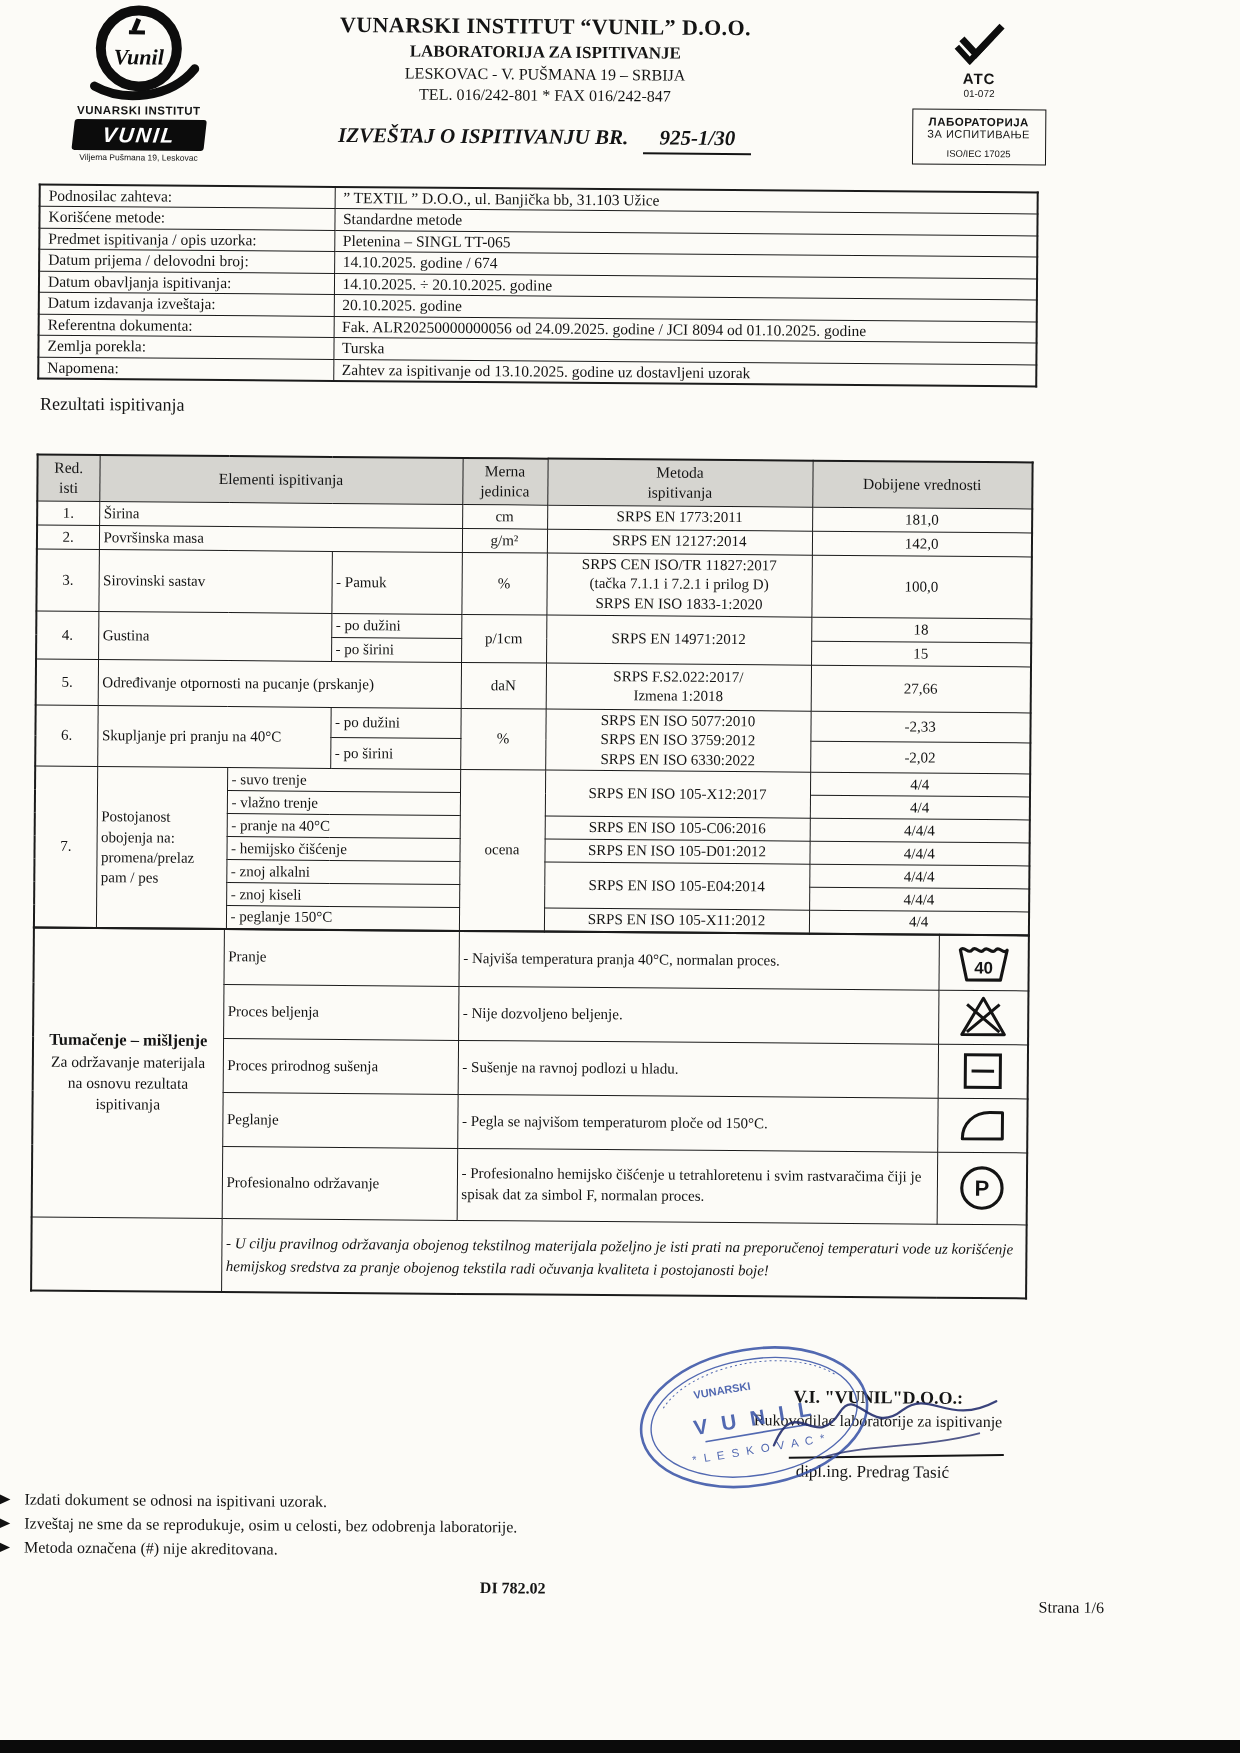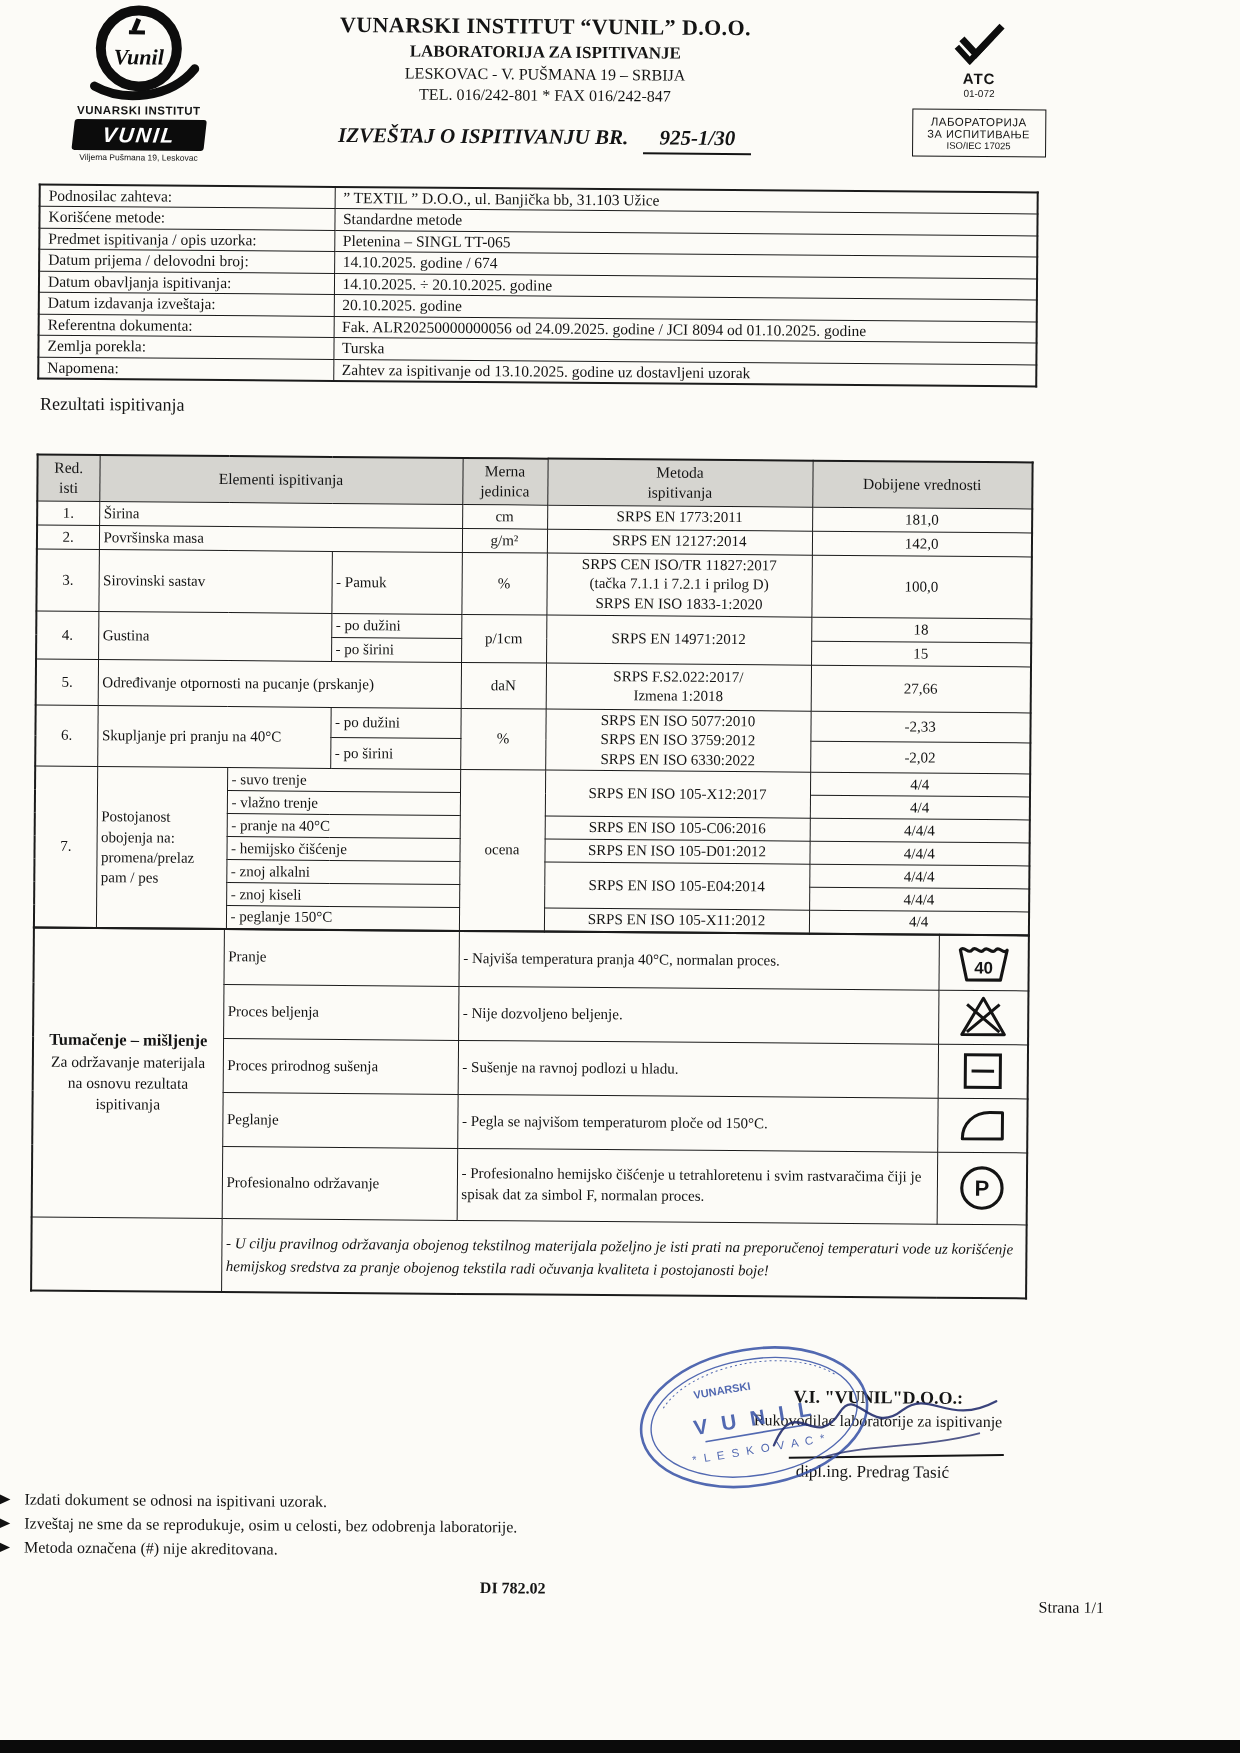--- a/index.html
+++ b/index.html
@@ -24,23 +24,23 @@
   .c-lab{font-size:17px;font-weight:bold;margin-top:3px}
   .c-addr{font-size:16px;margin-top:3px}
   .c-tel{font-size:16px;margin-top:3px}
   .c-report{margin-top:20px;font-size:21px;font-weight:bold;font-style:italic}
   .c-repnum{display:inline-block;border-bottom:2.5px solid #141414;padding:0 16px 2px;margin-left:10px}
 
   .badge-block{position:absolute;left:902px;top:20px;width:145px;text-align:center}
   .b-atc{font-size:15px;font-weight:bold;letter-spacing:1px;margin-top:1px}
   .b-code{font-size:10px;margin-top:1px}
   .b-box{margin:10px auto 0;width:134px;border:1.5px solid #141414;padding:6px 3px 5px}
-  .b-l1{font-size:11.5px;font-weight:normal;letter-spacing:.5px}
+  .b-l1{font-size:11.5px;font-weight:bold;letter-spacing:.5px}
   .b-l2{font-size:11px;letter-spacing:.5px}
-  .b-l3{font-size:9.5px;margin-top:0}
+  .b-l3{font-size:9.5px;margin-top:8px}
 
   
   .info-table{position:absolute;left:35px;top:188px;width:1000px;border-collapse:collapse;border:2px solid #1b1b1b}
   .info-table td{border:1.6px solid #1b1b1b;font-size:15.5px;height:21.5px;padding:0 8px}
   .info-table td.il{width:295px}
 
   .results-title{position:absolute;left:38px;top:398px;font-size:18px;font-weight:normal}
 
   
   .tables{position:absolute;left:35px;top:458px;width:995px}
@@ -402,17 +402,17 @@
       <span class="arrow"></span>
       <span class="fnt">Izveštaj ne sme da se reprodukuje, osim u celosti, bez odobrenja laboratorije.</span>
     </div>
     <div class="fn">
       <span class="arrow"></span>
       <span class="fnt">Metoda označena (#) nije akreditovana.</span>
     </div>
   </div>
 
   <div class="doc-id">DI 782.02</div>
-  <div class="page-num">Strana 1/1</div>
+  <div class="page-num">Strana 1/6</div>
 
  </div>
  <div class="scan-bottom"></div>
 </div>
 
 </body></html>

